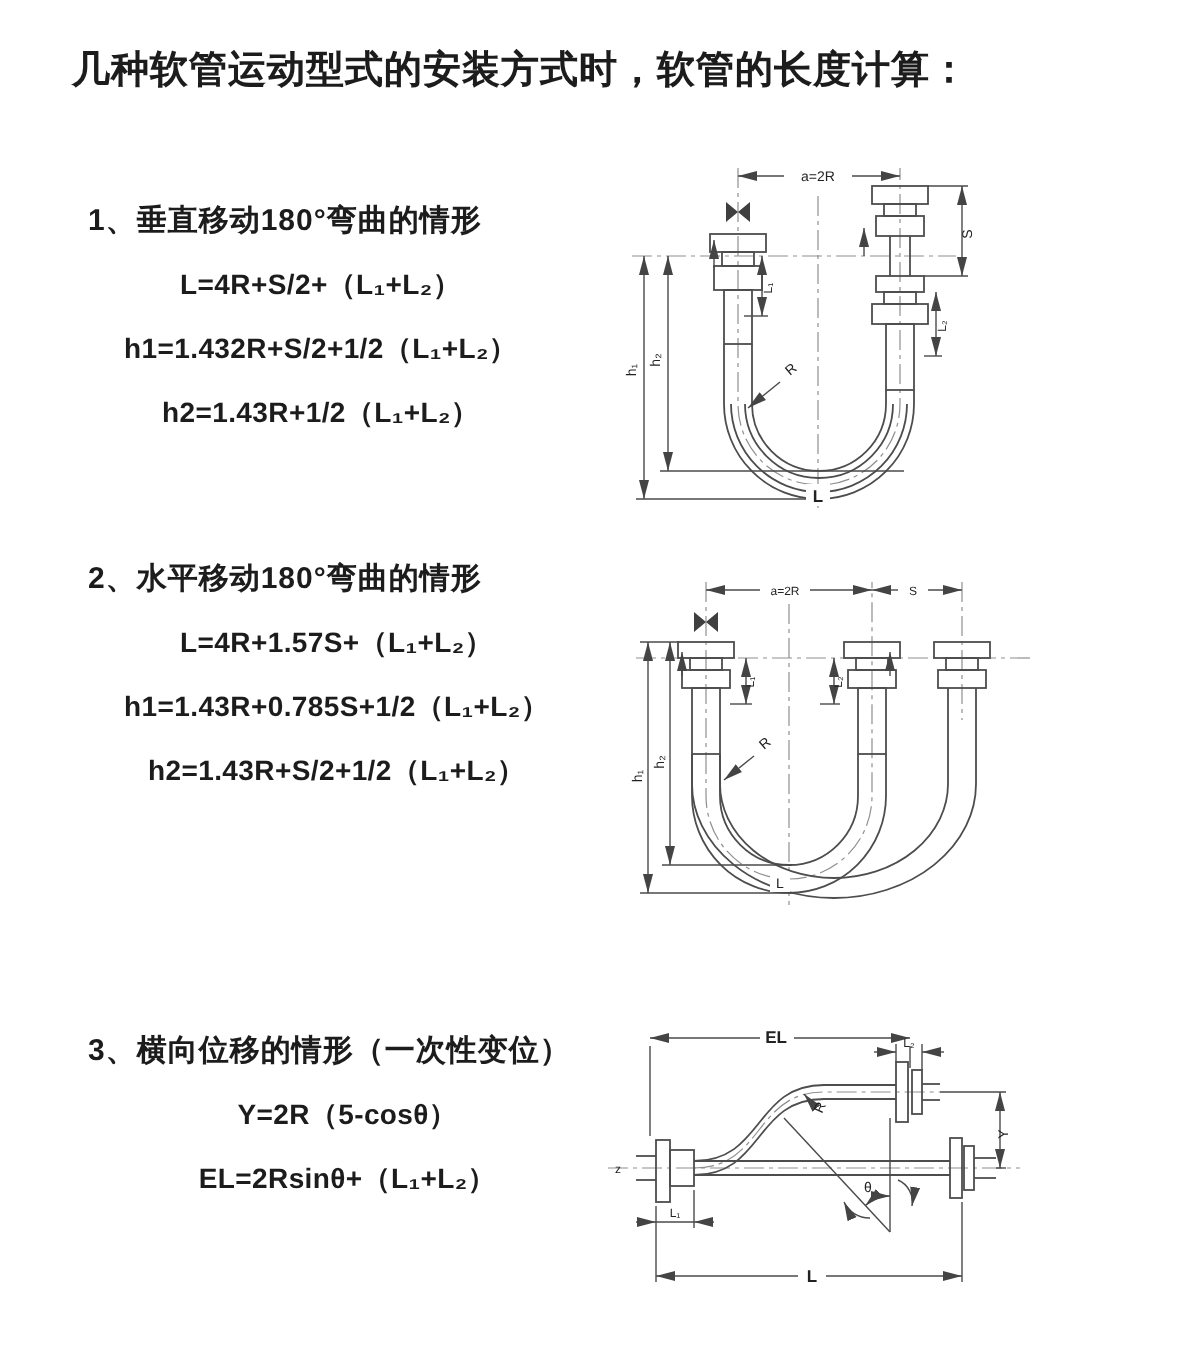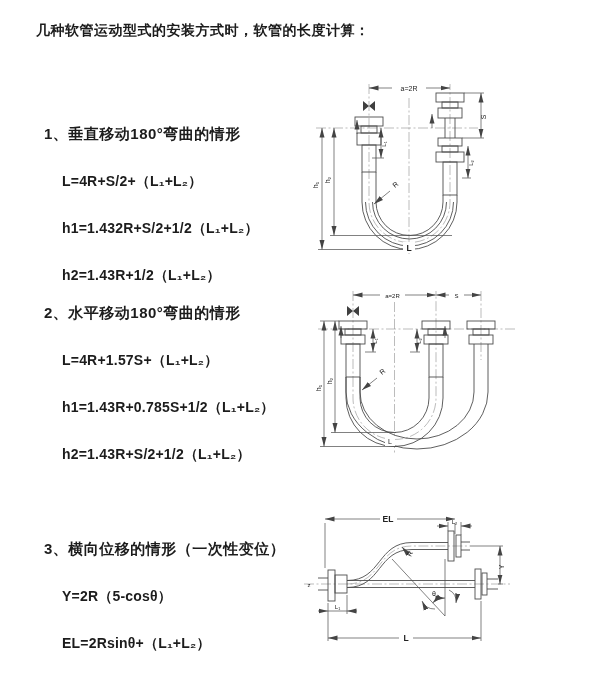--- a/index.html
+++ b/index.html
@@ -4,27 +4,27 @@
 <style>
   html,body { margin:0; padding:0; }
   body {
     width:600px; height:675px; background:#ffffff;
     font-family:"Liberation Sans","DejaVu Sans",sans-serif;
     color:#1c1c1c;
   }
   .page { position:relative; width:600px; height:675px; background:#fff; overflow:hidden; }
   .title {
     position:absolute; left:36px; top:22px;
-    font-size:14px; font-weight:bold; letter-spacing:0.5px;
+    font-size:19px; font-weight:bold; letter-spacing:0.5px;
   }
   .section { position:absolute; left:44px; }
-  .sec-heading { font-size:15px; font-weight:bold; letter-spacing:0.5px;margin-top:24px; }
+  .sec-heading { font-size:15px; font-weight:bold; letter-spacing:0.5px; }
   .formula {
-    font-size:14px; font-weight:bold; margin-top:28px; margin-left:18px;
-    line-height:19px; letter-spacing:0.2px; white-space:nowrap;
+    font-size:14px; font-weight:bold; margin-top:13px; margin-left:18px;
+    line-height:19px; letter-spacing:0.2px; white-space:nowrap;text-align:center;
   }
   .diag { position:absolute; }
   .diag .cl line, .diag .cl path {
     stroke:#8f8f8f; stroke-width:0.6; fill:none;
     stroke-dasharray:10 2.5 2 2.5;
   }
   .diag .obj rect, .diag .obj line, .diag .obj path { stroke:#4d4d4d; stroke-width:0.9; fill:none; }
   .diag .obj .solid { fill:#3f3f3f; stroke:none; }
   .diag .dim line, .diag .dim path { stroke:#4a4a4a; stroke-width:0.7; fill:none; }
   .diag text { font-size:7px; fill:#222; }

